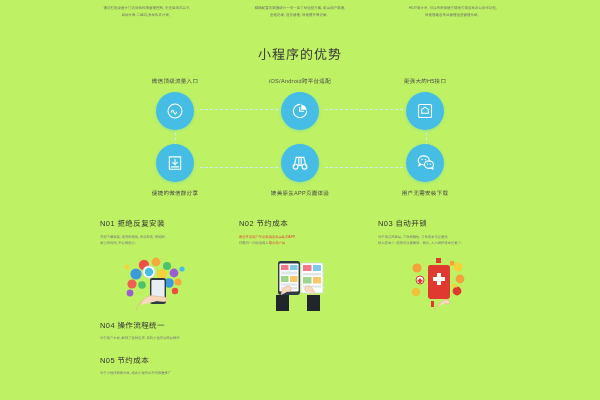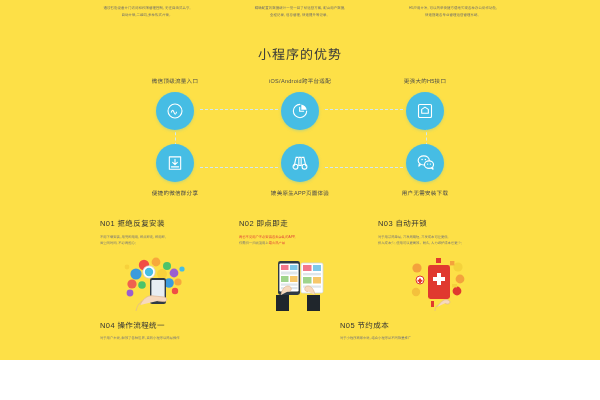--- a/index.html
+++ b/index.html
@@ -11,23 +11,23 @@
     width: 600px;
     height: 400px;
     overflow: hidden;
     font-family: "Liberation Sans", "DejaVu Sans", sans-serif;
     color: #333333;
     position: relative;
   }
 
   .page {
     width: 600px;
-    height: 360px;
-    position: relative;
-    background: #fde047;
+    height: 400px;
+    position: relative;
+    background: #bef264;
   }
 
   
   .intro-strip {
     display: flex;
     justify-content: center;
     gap: 18px;
     padding: 6px 0 0 0;
     width: 600px;
     box-sizing: border-box;
@@ -142,20 +142,21 @@
     align-items: flex-end;
     justify-content: center;
   }
 
   
   .features-bottom {
     width: 400px;
     margin: 8px auto 0 auto;
     display: flex;
     justify-content: space-between;
+    flex-direction: column;
   }
   .features-bottom .feature { width: 160px; }
   .features-bottom .feature-head { margin-bottom: 6px; }
 </style>
 </head>
 <body>
 
 <div class="page">
 
   <div class="intro-strip">
@@ -308,21 +309,21 @@
           </g>
           <rect x="44" y="23" width="16" height="26" rx="2.2" fill="#2f3a44"></rect>
           <rect x="45.4" y="25" width="13.2" height="20" rx="1" fill="#e8eef2"></rect>
           <path d="M34 50c4-8 9-10 14-9l10 1c2 .3 3 1.6 2.6 3-.4 1.3-1.8 1.8-3.2 1.6l-6-.7" fill="#f7d9bd" stroke="#e0b894" stroke-width="0.7"></path>
           <path d="M30 56c1-5 3-8 6-10" fill="none" stroke="#e0b894" stroke-width="0.7"></path>
         </svg>
       </div>
     </div>
 
     <div class="feature">
-      <div class="feature-head">N02 即点即走</div>
+      <div class="feature-head">N02 节约成本</div>
       <p class="feature-desc">
         <span class="hl">再也不见用户不必安装各类杂乱的APP,</span><br>
         <span>仅需扫一扫就能用上</span><span class="hl">最火热产品</span>
       </p>
       <div class="art">
         <svg width="110" height="56" viewBox="0 0 110 56">
           <rect x="33" y="6" width="22" height="34" rx="2.4" fill="#2f3a44"></rect>
           <rect x="34.4" y="8.4" width="19.2" height="28" rx="1.2" fill="#ffffff"></rect>
           <rect x="36" y="10" width="7.5" height="5" fill="#f2788a"></rect>
           <rect x="45" y="10" width="7.5" height="5" fill="#7ec8e8"></rect>

